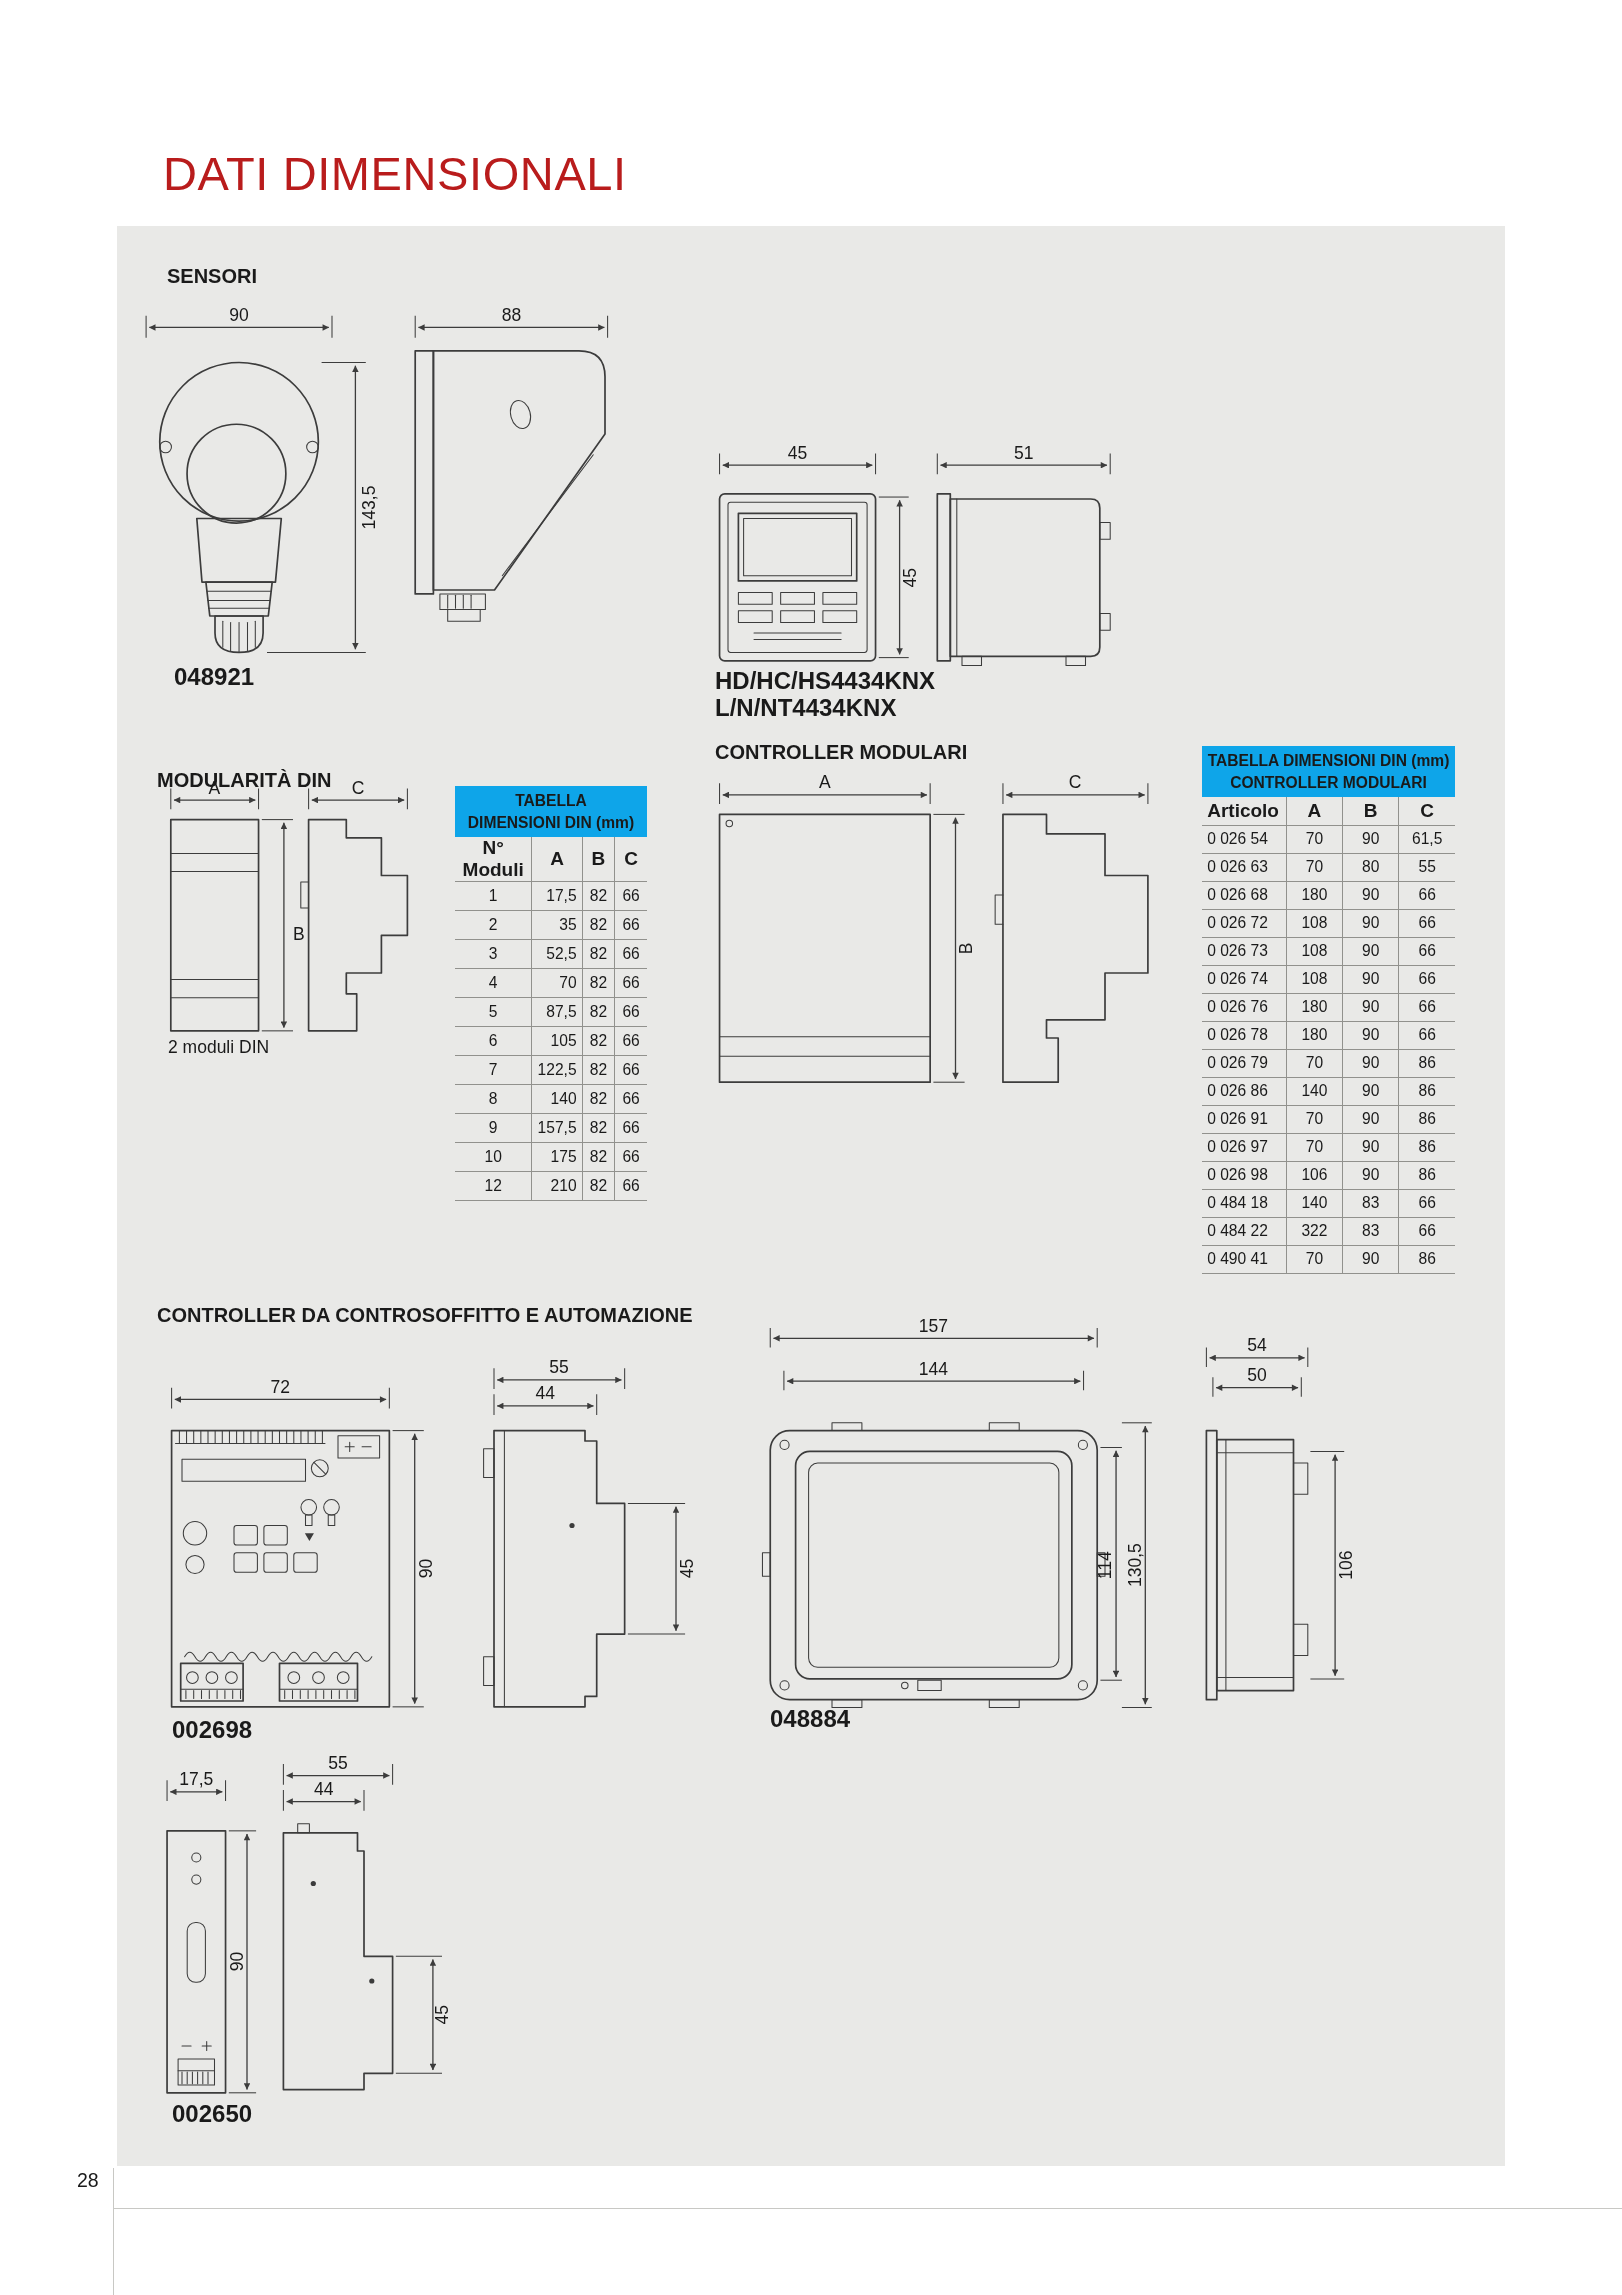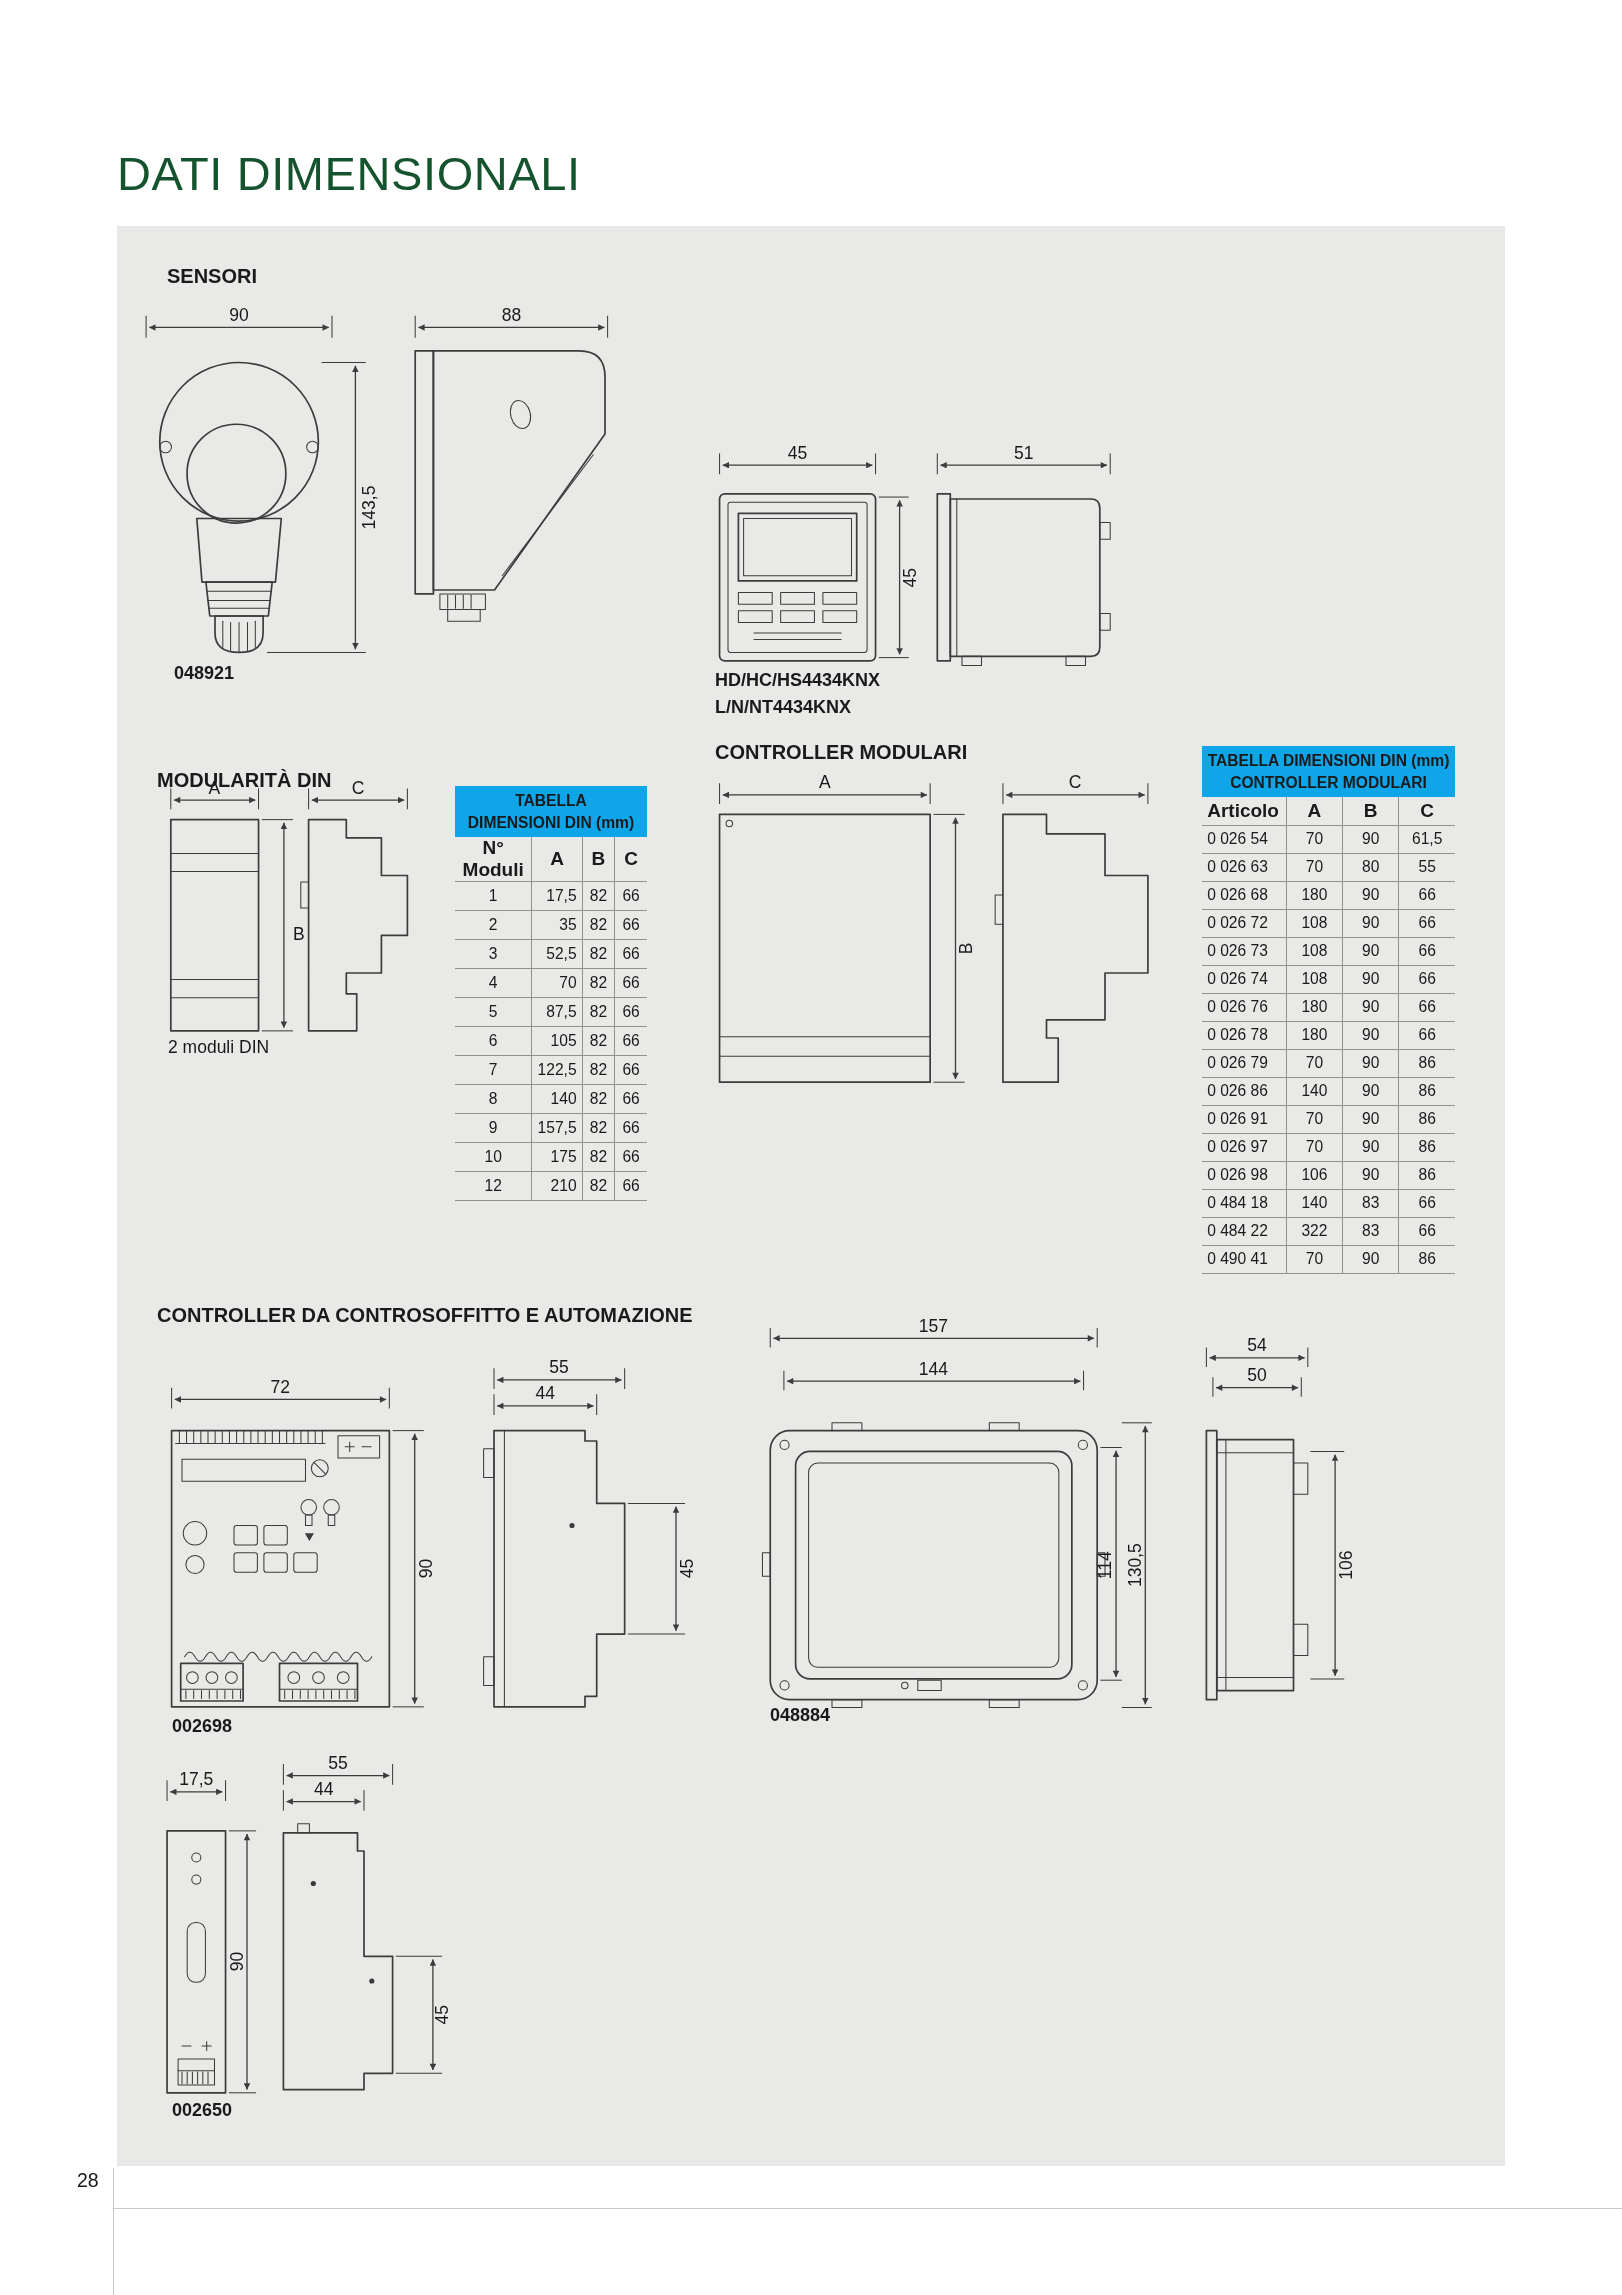--- a/index.html
+++ b/index.html
@@ -3,23 +3,23 @@
 <meta charset="utf-8">
 <style>
   * { margin:0; padding:0; box-sizing:border-box; }
   html,body { background:#ffffff; }
   body {
     position:relative; width:1623px; height:2295px;
     font-family:"Liberation Sans", sans-serif; color:#1a1a1a;
   }
   .abs { position:absolute; }
   #panel { left:117px; top:226px; width:1388px; height:1940px; background:#e9e9e7; }
-  .h1 { font-size:47px; font-weight:300; color:#14532d; letter-spacing:0.6px; }
+  .h1 { font-size:47px; font-weight:300; color:#b91c1c; letter-spacing:0.6px;margin-left:46px; }
   .h2 { font-size:20px; font-weight:bold; }
-  .code { font-size:18px; font-weight:bold; }
+  .code { font-size:24px; font-weight:bold; }
   .caption { font-size:17.5px; }
   svg { overflow:visible; display:block; }
   svg text { font-family:"Liberation Sans", sans-serif; font-size:27px; fill:#1a1a1a; }
   .draw { fill:none; stroke:#3c3c3c; stroke-width:2.6; stroke-linejoin:round; stroke-linecap:round; }
   .draw .thin, .thin { fill:none; stroke:#3c3c3c; stroke-width:1.6; }
   .dim { stroke:#3c3c3c; stroke-width:2; marker-start:url(#arr); marker-end:url(#arr); }
   .ext { stroke:#3c3c3c; stroke-width:1.6; }
   .filldark { fill:#3c3c3c; stroke:none; }
   .tbl { width:100%; }
   .tbl-title { background:#0ea5e9; font-weight:bold; text-align:center; font-size:15.6px; line-height:22px; padding:3.9px 0 3.2px; }

